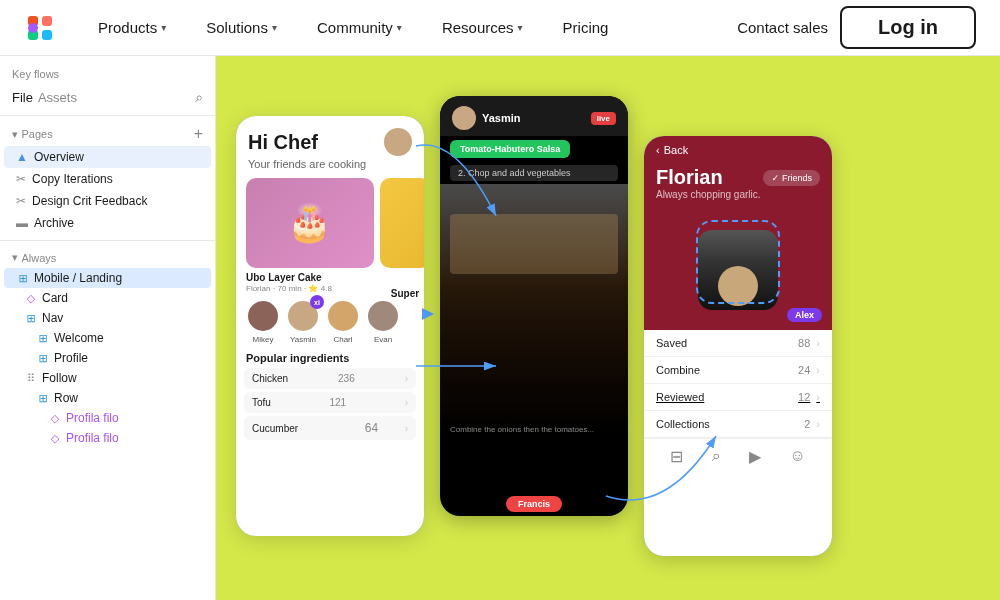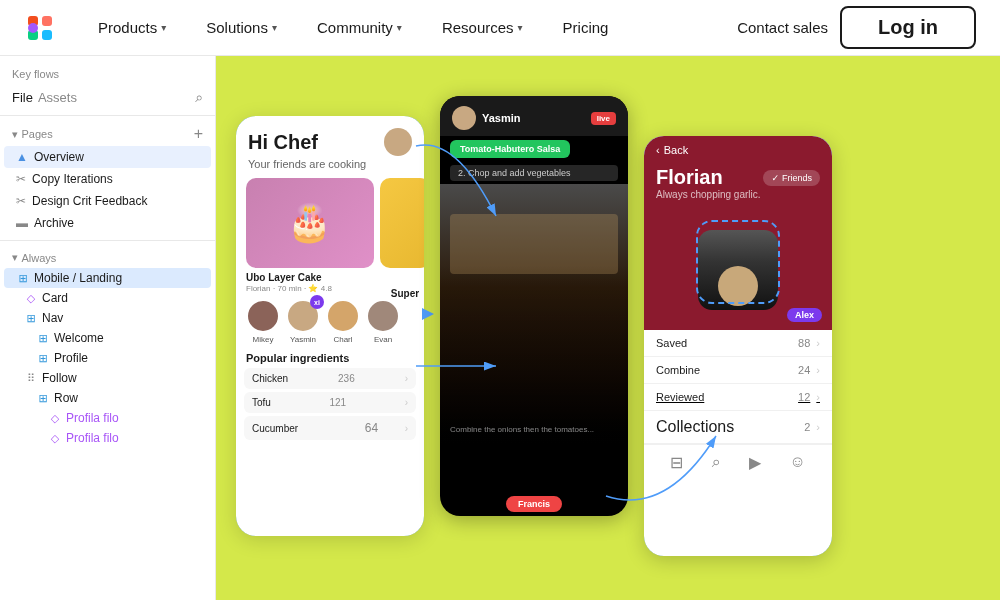--- a/index.html
+++ b/index.html
@@ -406,21 +406,21 @@
               <span style="font-size:11px;color:#1a1a1a;">Combine</span>
               <span style="font-size:11px;color:#888;margin-left:auto;margin-right:6px;">24</span>
               <span style="font-size:11px;color:#ccc;">›</span>
             </div>
             <div style="display:flex;align-items:center;justify-content:space-between;padding:7px 12px;border-bottom:1px solid #f0f0f0;text-decoration:underline;">
               <span style="font-size:11px;color:#1a1a1a;">Reviewed</span>
               <span style="font-size:11px;color:#888;margin-left:auto;margin-right:6px;">12</span>
               <span style="font-size:11px;color:#ccc;">›</span>
             </div>
             <div style="display:flex;align-items:center;justify-content:space-between;padding:7px 12px;border-bottom:1px solid #f0f0f0;">
-              <span style="font-size:16px;color:#1a1a1a;">Collections</span>
+              <span style="font-size:11px;color:#1a1a1a;">Collections</span>
               <span style="font-size:11px;color:#888;margin-left:auto;margin-right:6px;">2</span>
               <span style="font-size:11px;color:#ccc;">›</span>
             </div>
           </div>
 
           <div style="display:flex;justify-content:space-around;padding:8px 12px;border-top:1px solid #f0f0f0;background:#fff;">
             <span style="font-size:16px;color:#888;">⊟</span>
             <span style="font-size:16px;color:#888;">⌕</span>
             <span style="font-size:16px;color:#888;">▶</span>
             <span style="font-size:16px;color:#888;">☺</span>

